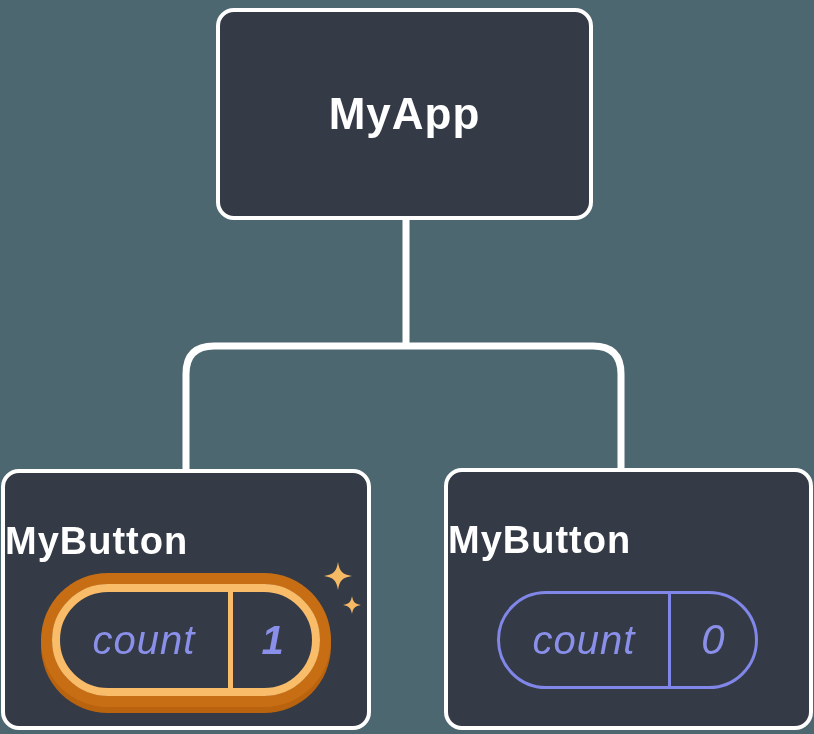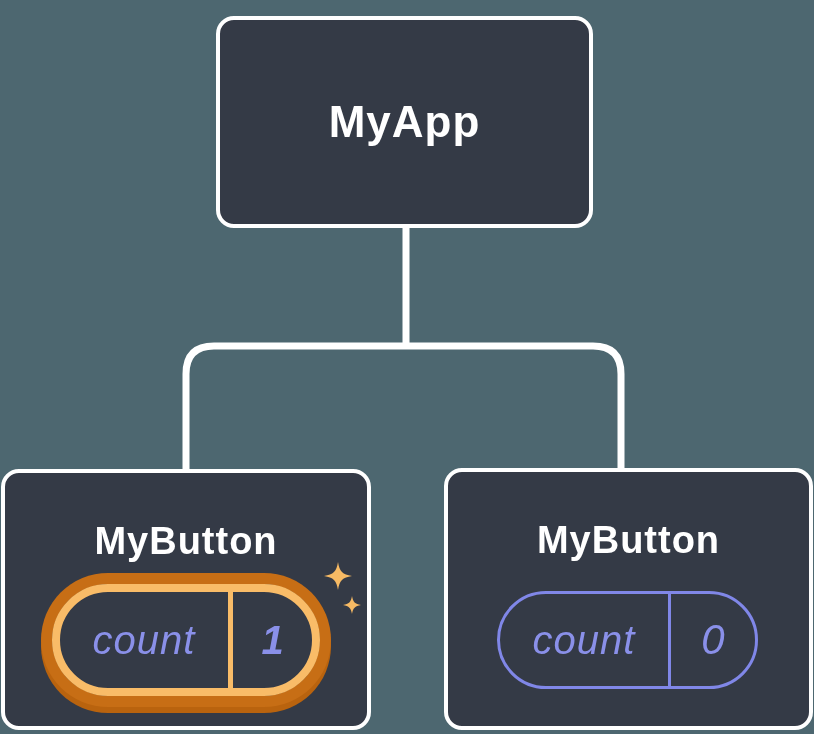--- a/index.html
+++ b/index.html
@@ -23,32 +23,32 @@
     font-family:"Liberation Sans", sans-serif;
   }
   .node{
     position:absolute;
     box-sizing:border-box;
     background:var(--node-color);
     border:4px solid var(--connector-color);
     border-radius:18px;
   }
   .node-root{
-    left:216px;top:16px;width:377px;height:212px;
+    left:216px;top:8px;width:377px;height:212px;
     display:flex;align-items:center;justify-content:center;
   }
   .node-label{
     color:var(--label-text);
     font-weight:600;
     letter-spacing:1px;
   }
   .root-label{font-size:44px;}
   .child-label{
     position:absolute;left:0;right:0;top:46px;
-    text-align:center;font-size:38px;line-height:44px;
+    font-size:38px;line-height:44px;
   }
   .node-child-left{left:1px;top:469px;width:370px;height:261px;}
   .node-child-right{left:444px;top:468px;width:369px;height:262px;}
   .connector{position:absolute;left:0;top:0;pointer-events:none;}
   .pill{
     position:absolute;
     box-sizing:border-box;
     display:flex;align-items:stretch;font-style:italic;
   }
   .pill-highlighted{

